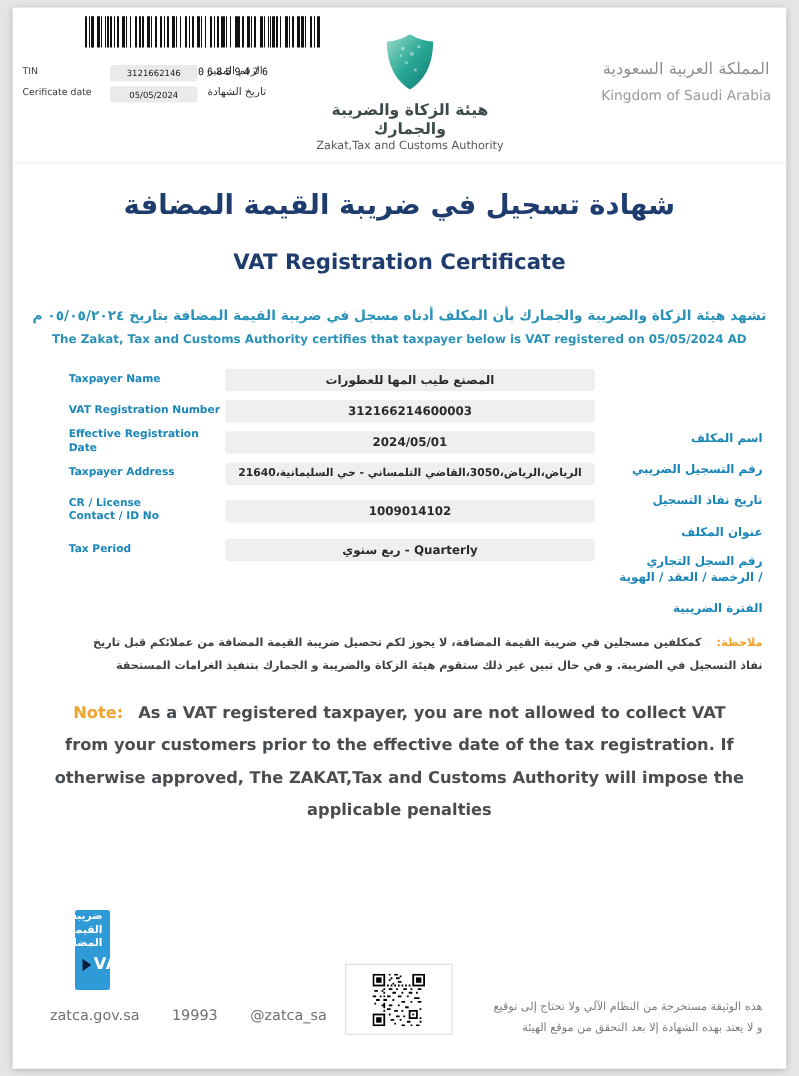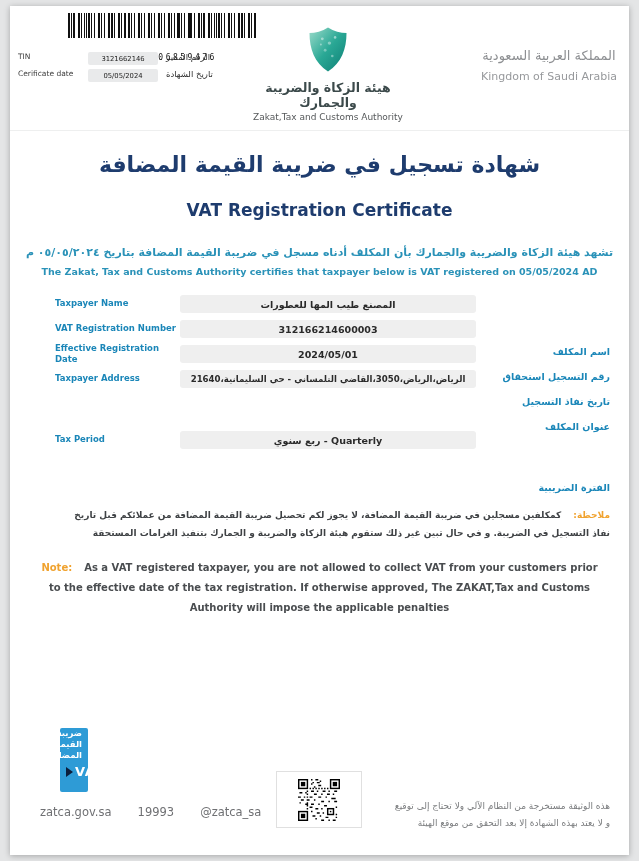--- a/index.html
+++ b/index.html
@@ -78,21 +78,21 @@
   .r1{top:289px}.r2{top:314px}.r3{top:339px}.r4{top:364px}.r5{top:394px}.r6{top:425px}.r7{top:452px}
 
   
   .note-ar {
     position:absolute; left:55px; right:19px; top:500px; direction:rtl;
     text-align:right; font-size:9px; font-weight:bold; color:#3f4245; line-height:2;
   }
   .note-ar .nlabel { color:#f0a22e; margin-left:12px; }
   .note-en {
     position:absolute; left:30px; right:30px; top:552px; text-align:center;
-    font-size:10px; font-weight:bold; color:#4a4d50; line-height:2;
+    font-size:13px; font-weight:bold; color:#4a4d50; line-height:2;
   }
   .note-en .nlabel { color:#f0a22e; margin-right:12px; }
 
   
   .vat-logo {
     position:absolute; left:50px; top:722px; width:28px; height:64px;
     background:#2e9bd6; border-radius:2px; color:#fff; padding:0 6px;
   }
   .vat-ar { direction:rtl; text-align:right; font-size:8.5px; font-weight:bold; line-height:1.3; }
   .vat-word { display:flex; align-items:center; margin-top:3px; }
@@ -173,31 +173,38 @@
     <div class="stmt-en">The Zakat, Tax and Customs Authority certifies that taxpayer below is VAT registered on 05/05/2024 AD</div>
 
     <div class="trow r1">
       <div class="len">Taxpayer Name</div>
       <div class="val">المصنع طيب المها للعطورات</div>
       <div class="lar">اسم المكلف</div>
     </div>
     <div class="trow r2">
       <div class="len">VAT Registration Number</div>
       <div class="val">312166214600003</div>
-      <div class="lar">رقم التسجيل استحقاق</div>
+      <div class="lar">رقم التسجيل الضريبي</div>
     </div>
     <div class="trow r3">
       <div class="len">Effective Registration Date</div>
       <div class="val">2024/05/01</div>
       <div class="lar">تاريخ نفاذ التسجيل</div>
     </div>
     <div class="trow r4">
       <div class="len">Taxpayer Address</div>
       <div class="val val-sm">الرياض،الرياض،3050،القاضي التلمساني - حي السليمانية،21640</div>
       <div class="lar">عنوان المكلف</div>
+    </div>
+    <div class="trow r5">
+      <div class="len">CR / License
+Contact / ID No</div>
+      <div class="val">1009014102</div>
+      <div class="lar">رقم السجل التجاري
+/ الرخصة / العقد / الهوية</div>
     </div>
     <div class="trow r6">
       <div class="len">Tax Period</div>
       <div class="val">ربع سنوي - Quarterly</div>
       <div class="lar">الفترة الضريبية</div>
     </div>
 
     <div class="note-ar">
       <span class="nlabel">ملاحظة:</span><span>كمكلفين مسجلين في ضريبة القيمة المضافة، لا يجوز لكم تحصيل ضريبة القيمة المضافة من عملائكم قبل تاريخ نفاذ التسجيل في الضريبة. و في حال تبين غير ذلك ستقوم هيئة الزكاة والضريبة و الجمارك بتنفيذ الغرامات المستحقة</span>
     </div>

